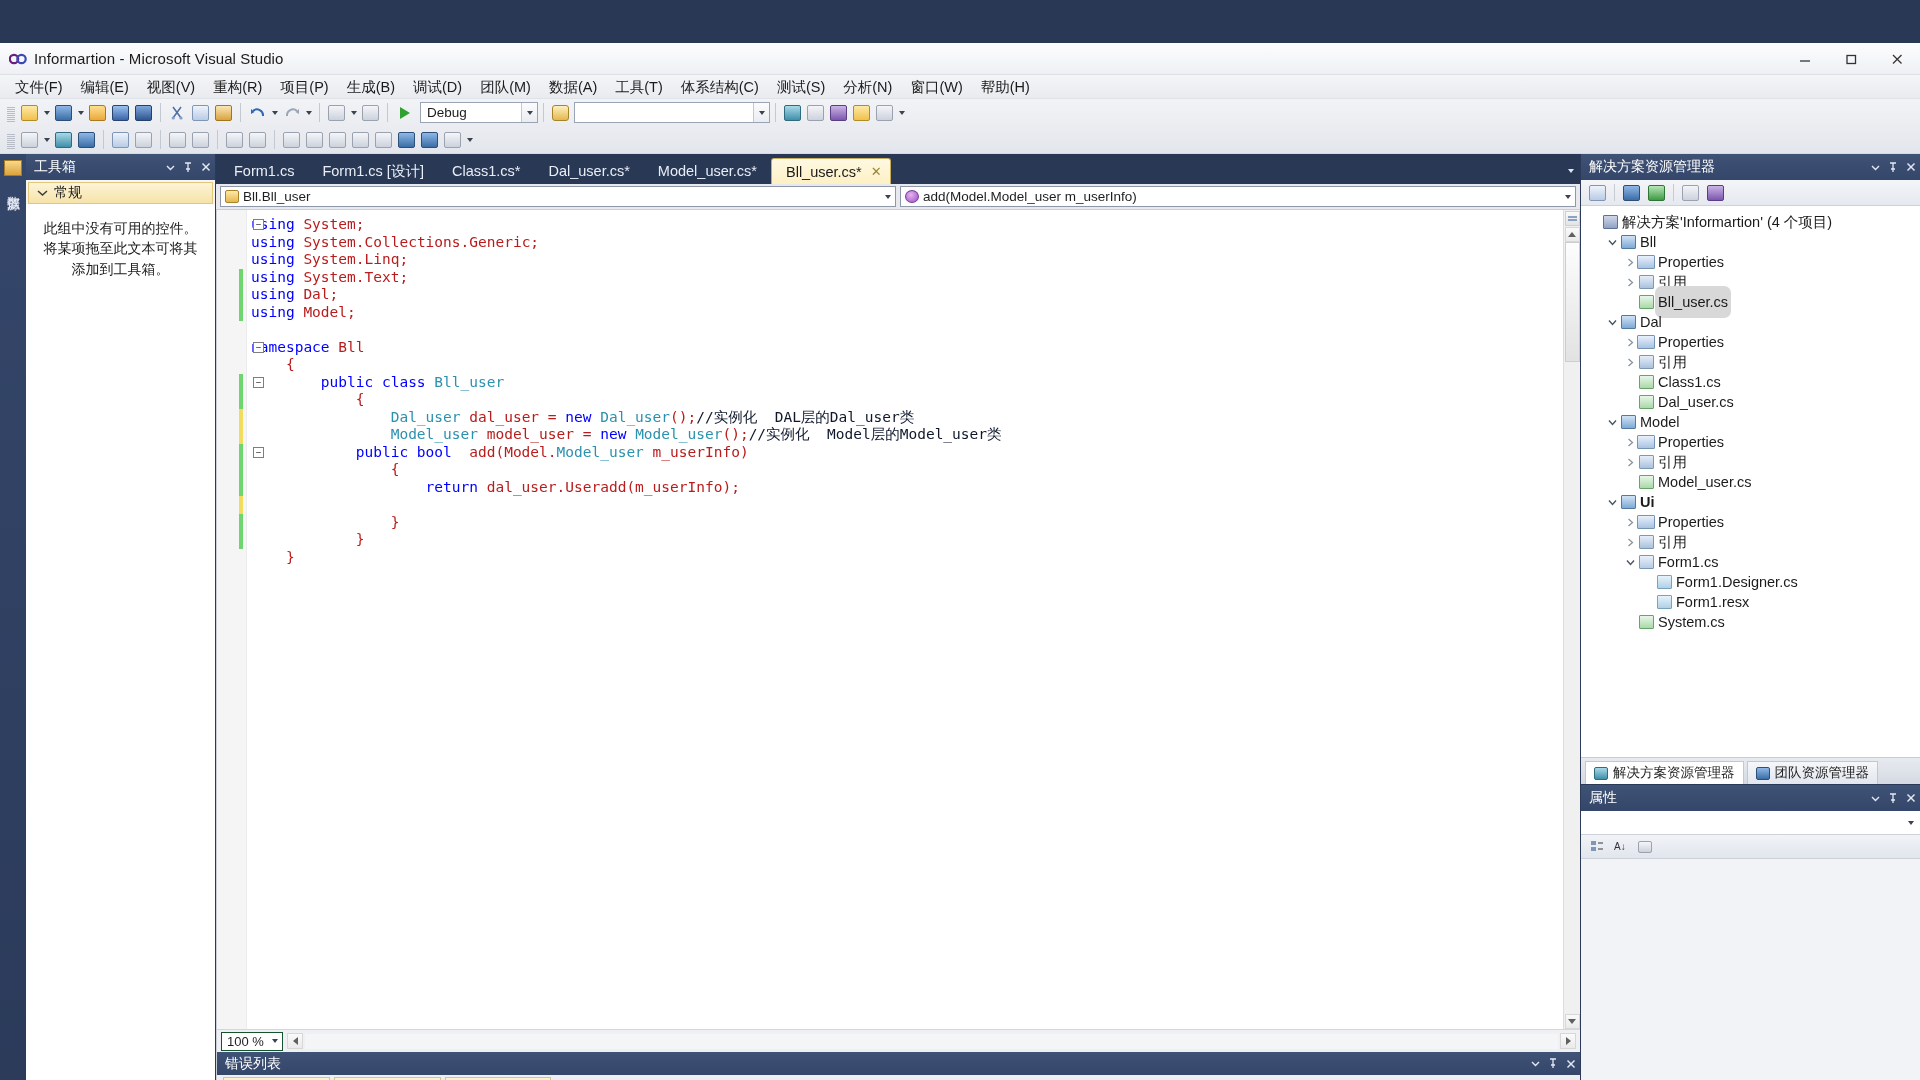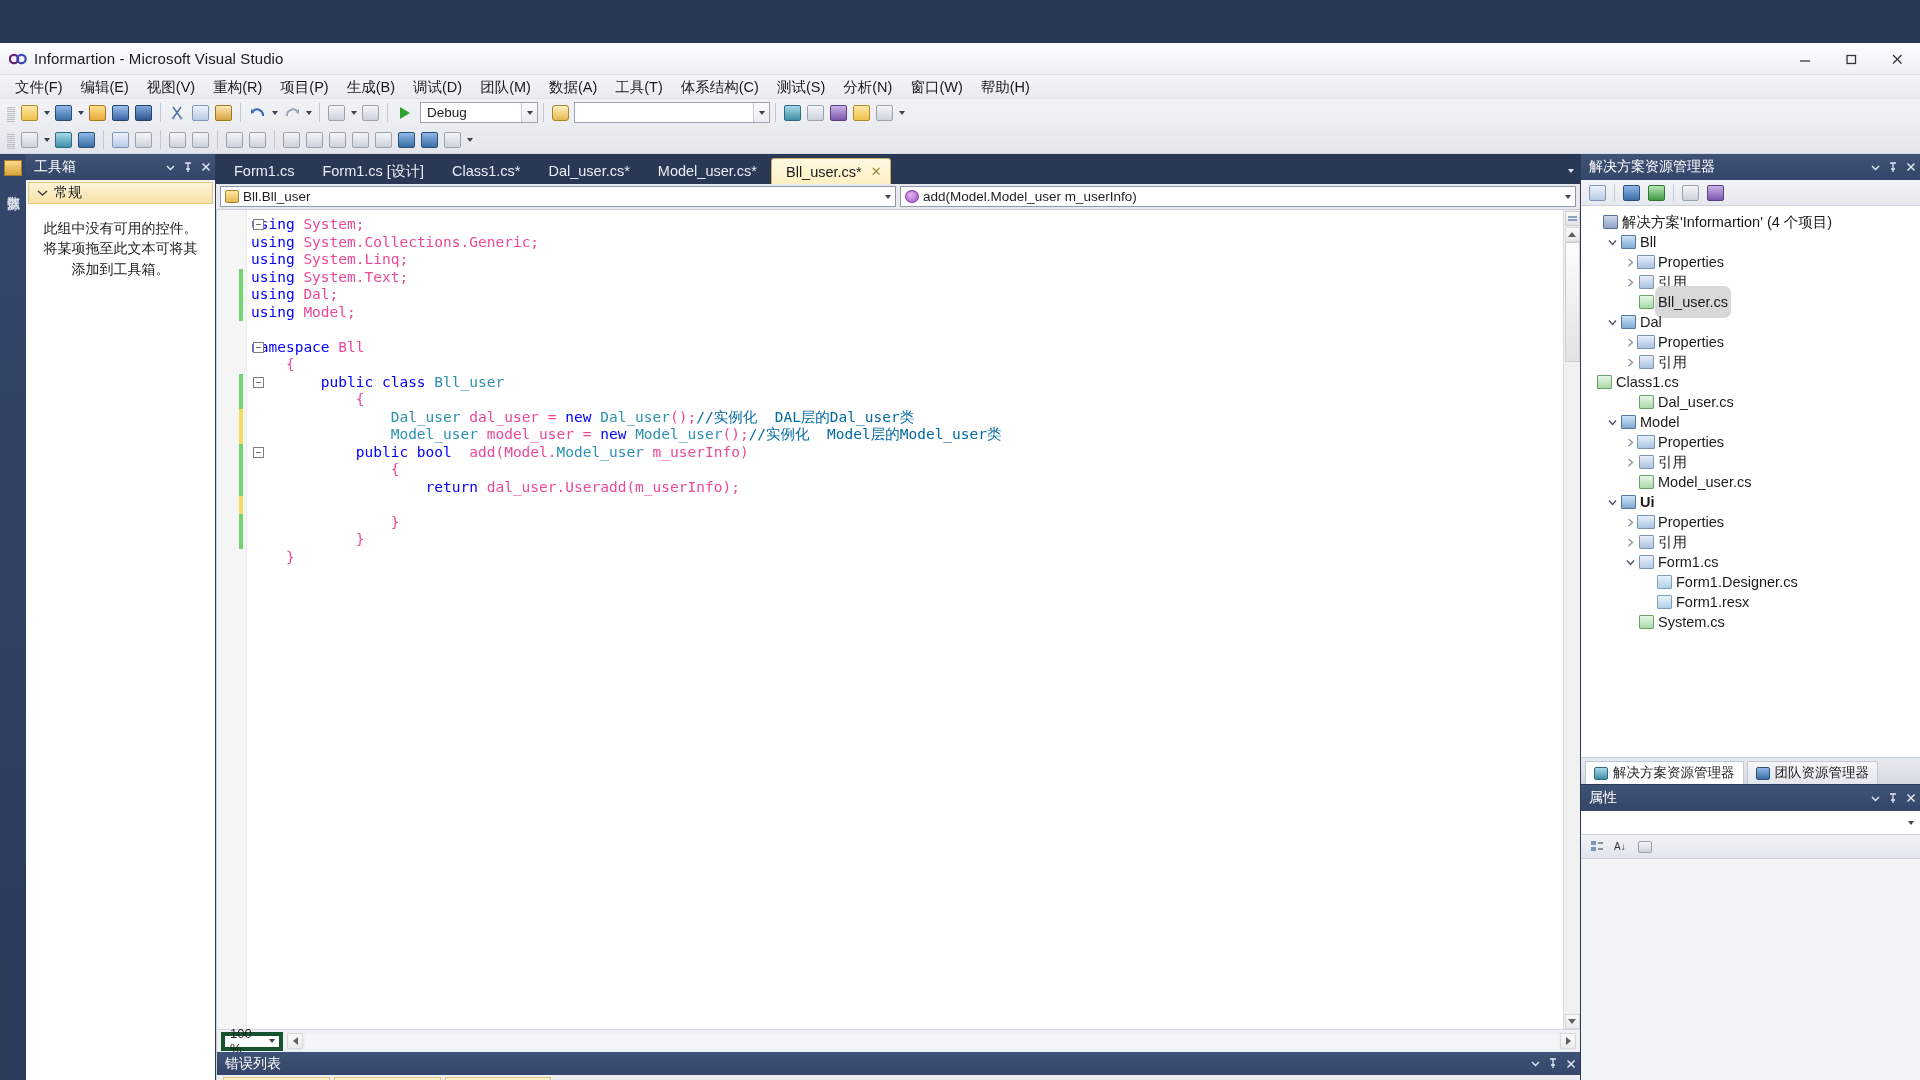--- a/index.html
+++ b/index.html
@@ -132,41 +132,41 @@
              font-family:"DejaVu Sans Mono","Liberation Mono", monospace; font-size:14.5px;
              line-height:17.5px; white-space:pre; }
   .cl{ position:relative; height:17.5px; padding-left:34px; }
   .chgbar{ position:absolute; left:22px; top:0; width:4px; height:17.5px; }
   .chgbar.green{ background:#6fd66f; }
   .chgbar.yellow{ background:#f2dc5d; }
   .fold{ position:absolute; left:36px; top:3px; width:11px; height:11px; border:1px solid #7e7e7e;
          background:#fff; color:#333; font-size:9px; line-height:9px; text-align:center; }
   .k{ color:#0000ff; }      
   .t{ color:#2b91af; }      
-  .c{ color:#0369a1; }      
-  .p{ color:#ec4899; }      
+  .c{ color:#0f172a; }      
+  .p{ color:#b91c1c; }      
 
   .vscroll{ width:17px; flex:0 0 17px; background:#f0f0f0; border-left:1px solid #dcdcdc;
             display:flex; flex-direction:column; align-items:center;}
   .vs-split{ width:15px; height:15px; margin:1px 0; background:linear-gradient(#fafafa,#e3e3e3);
              border:1px solid #cfcfcf; display:flex;align-items:center;justify-content:center;}
   .vs-up,.vs-dn{ width:15px;height:15px; display:flex;align-items:center;justify-content:center;
                  background:linear-gradient(#fafafa,#eaeaea); border:1px solid #d7d7d7;}
   .vs-track{ flex:1; width:15px; }
   .vs-thumb{ width:15px; height:120px; background:linear-gradient(#fdfdfd,#e2e2e2);
              border:1px solid #cdcdcd; }
   .tri{ width:0;height:0; }
   .tri-up{ border-left:4px solid transparent;border-right:4px solid transparent;border-bottom:5px solid #606060;}
   .tri-dn{ border-left:4px solid transparent;border-right:4px solid transparent;border-top:5px solid #606060;}
   .tri-lf{ border-top:4px solid transparent;border-bottom:4px solid transparent;border-right:5px solid #606060;}
   .tri-rt{ border-top:4px solid transparent;border-bottom:4px solid transparent;border-left:5px solid #606060;}
 
   .hscrollrow{ height:23px; flex:0 0 23px; display:flex; align-items:center; background:#eef0f3;
                border-top:1px solid #d2d6dd; border-left:1px solid #c9ced8;}
-  .zoombox{ width:62px; height:19px; margin-left:4px; border:4px solid #14532d; background:#fff;
+  .zoombox{ width:62px; height:19px; margin-left:4px; border:1px solid #14532d; background:#fff;
             display:flex; align-items:center; font-size:13px; padding-left:5px;}
   .zoombox .zarrow{ margin-left:auto; width:14px;height:17px;display:flex;align-items:center;justify-content:center;}
   .hs-track{ flex:1; height:15px; margin:0 2px; background:#f4f5f7;}
   .hs-btn{ width:16px;height:16px;display:flex;align-items:center;justify-content:center;
            background:linear-gradient(#fafafa,#eaeaea); border:1px solid #d7d7d7;}
 
   
   .errorlist{ height:46px; flex:0 0 46px; background:#e9ebef; border-left:1px solid #c9ced8;
               display:flex; flex-direction:column;}
   .el-head{ height:23px; display:flex; align-items:center; background:linear-gradient(#3f5377,#34466a);
@@ -720,21 +720,21 @@
               <span class="exp">
                 <svg width="7" height="9">
                   <path d="M1.5 1 L5.5 4.5 L1.5 8" stroke="#8a93a2" stroke-width="1.3" fill="none"></path>
                 </svg>
               </span>
               <span class="nic">
                 <span class="sq ref"></span>
               </span>
               <span class="nlabel">引用</span>
             </div>
-            <div class="node" style="">
+            <div class="node" style="padding-left: 42px;">
               <span class="exp"></span>
               <span class="nic">
                 <span class="sq cs"></span>
               </span>
               <span class="nlabel">Class1.cs</span>
             </div>
             <div class="node" style="padding-left: 42px;">
               <span class="exp"></span>
               <span class="nic">
                 <span class="sq cs"></span>

